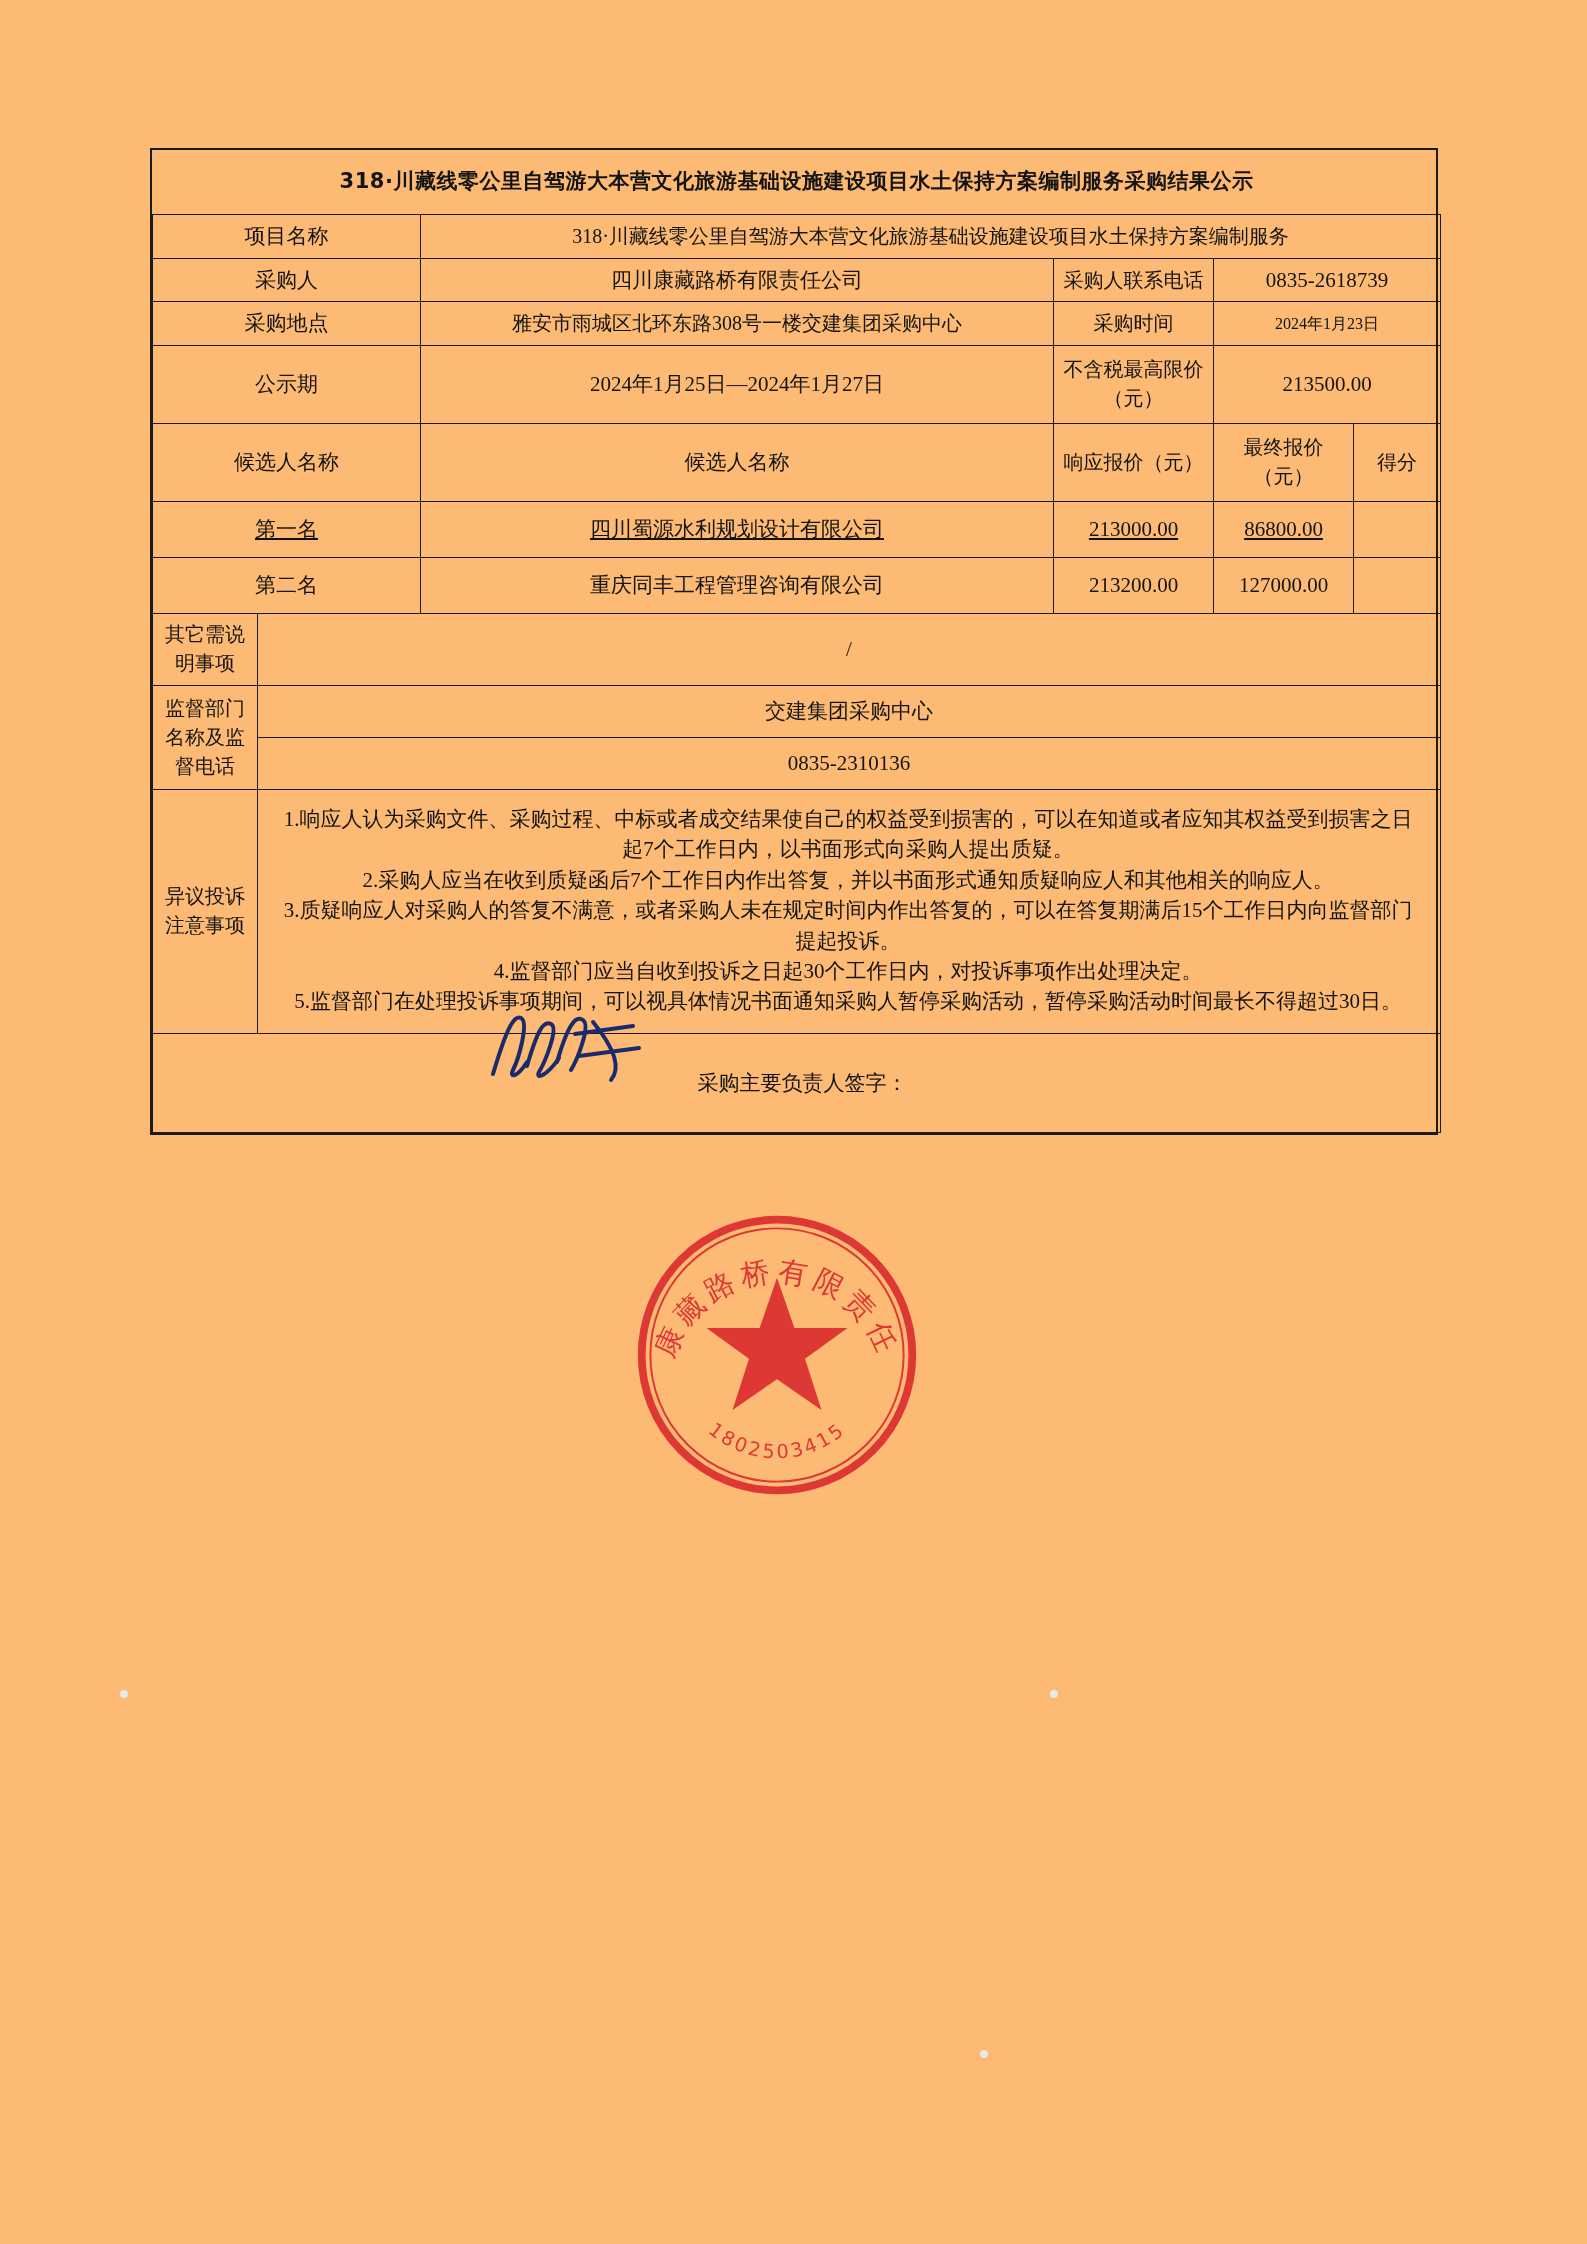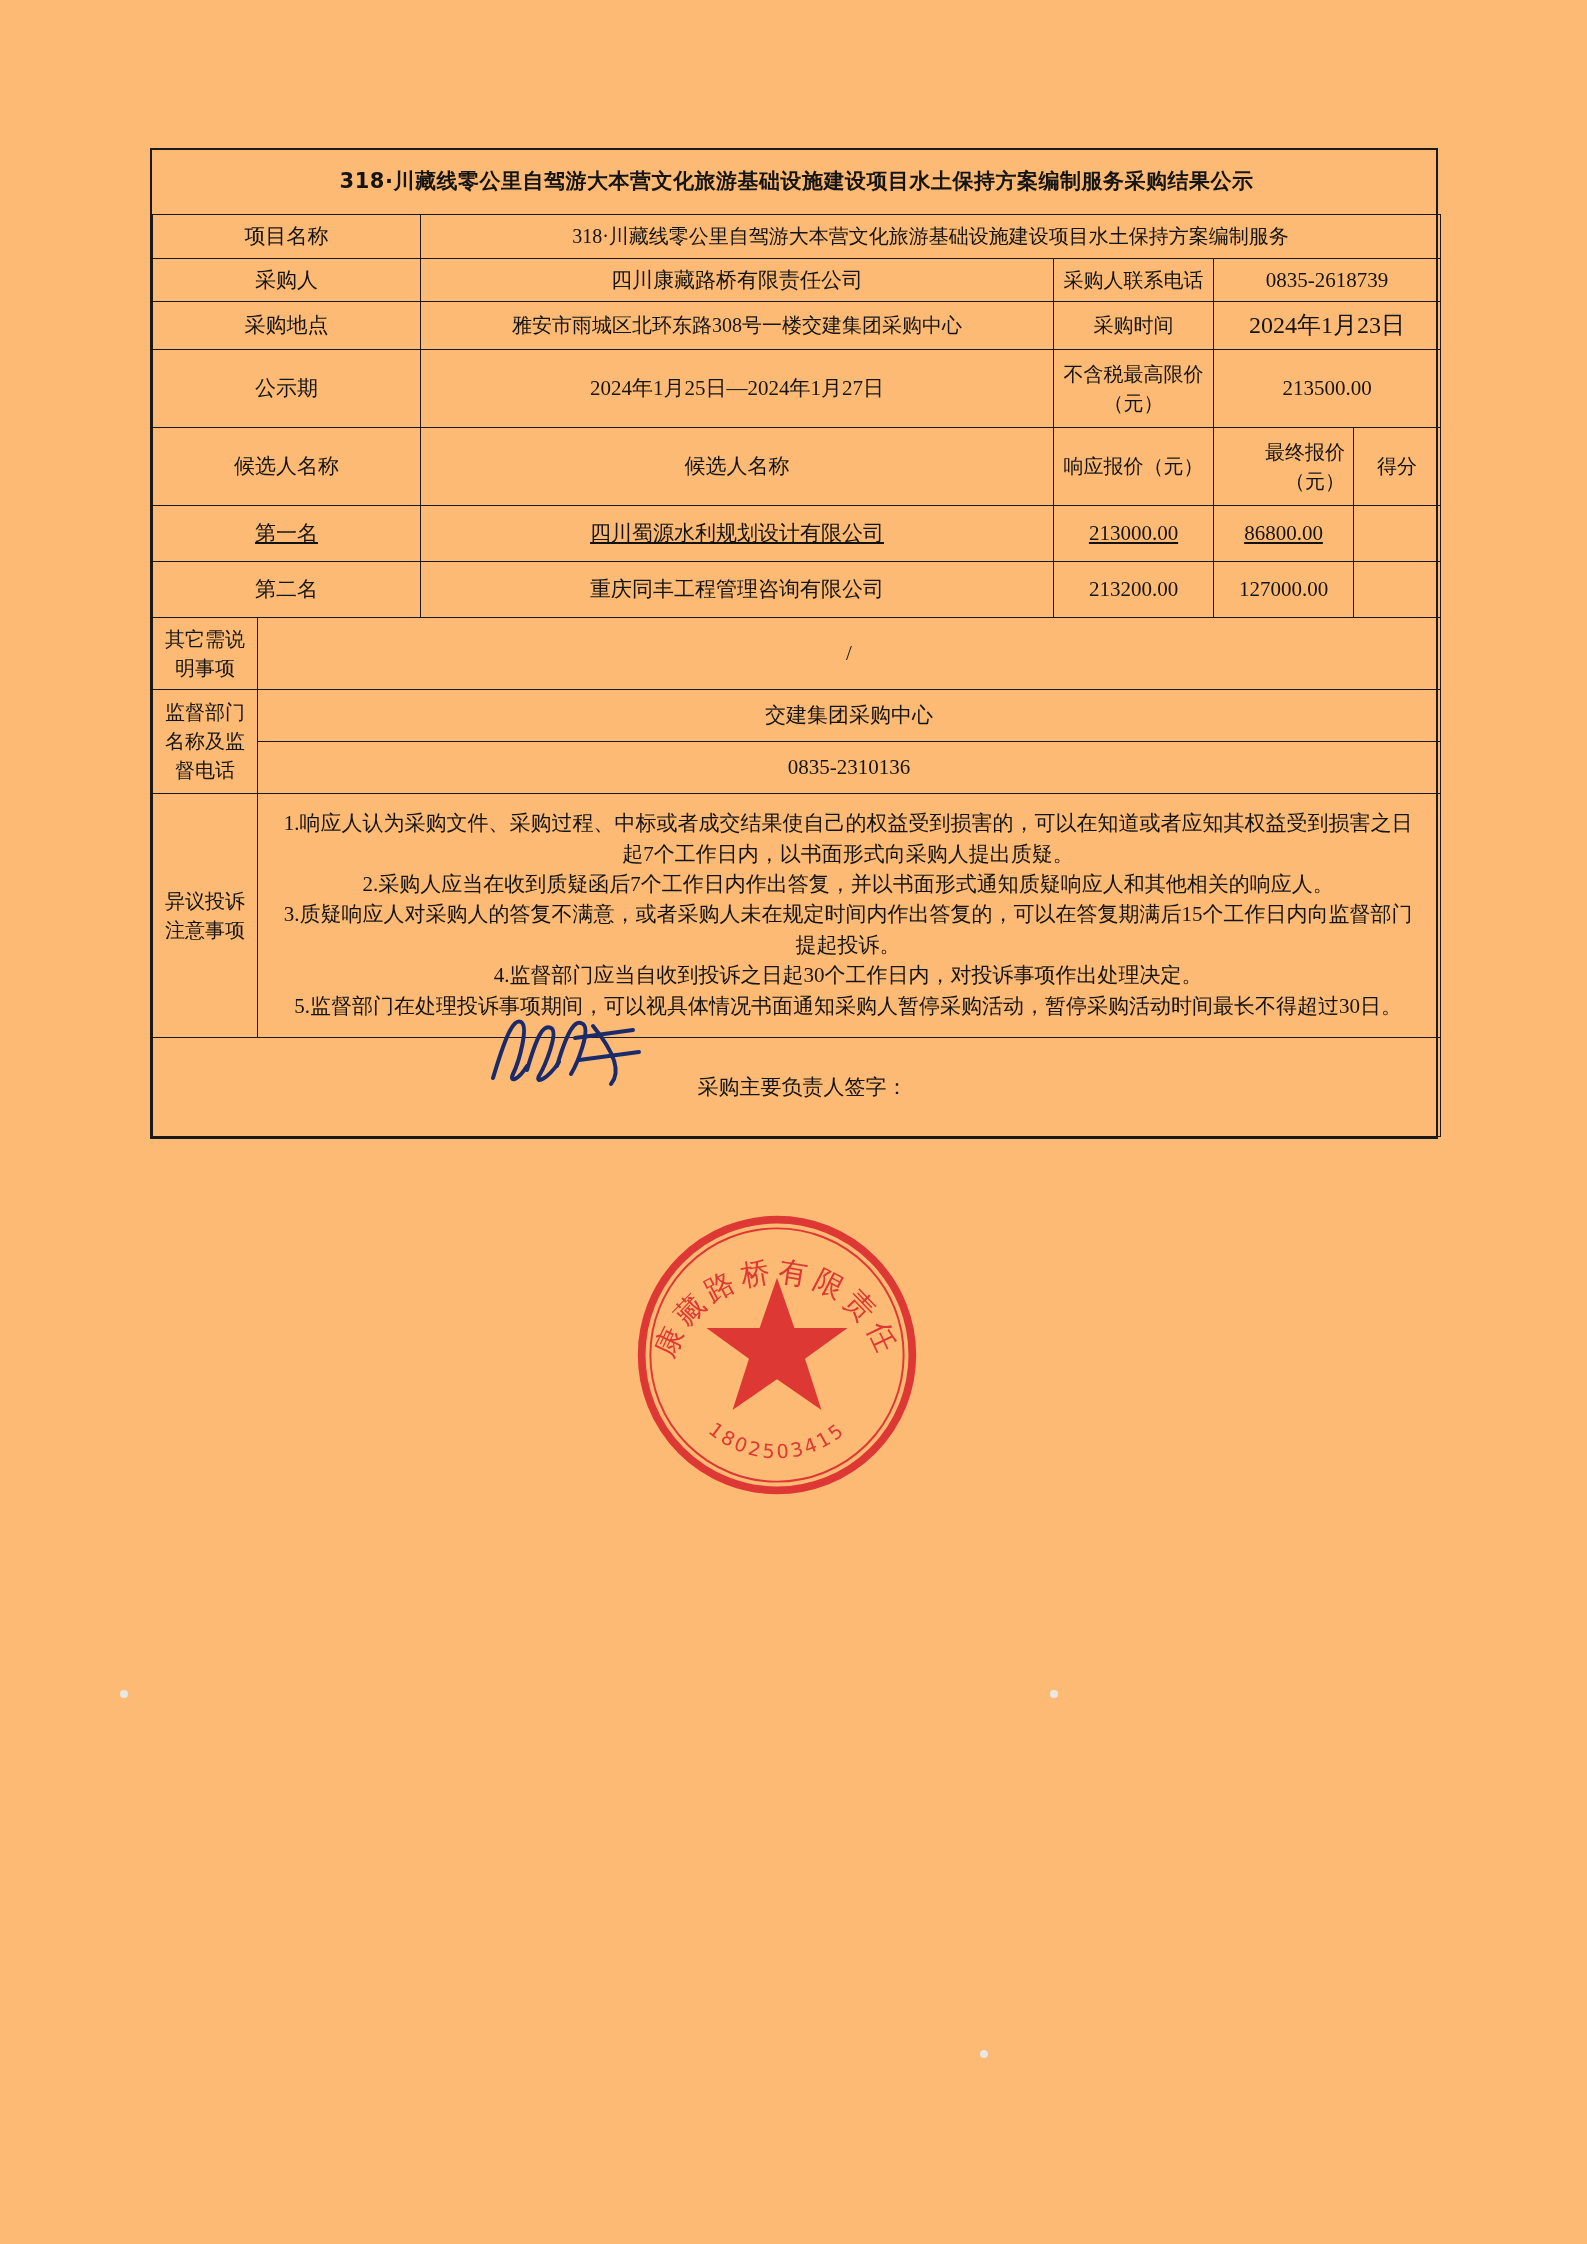--- a/index.html
+++ b/index.html
@@ -141,35 +141,35 @@
         <td colspan="2" class="label">采购人</td>
         <td colspan="2">四川康藏路桥有限责任公司</td>
         <td style="font-size:20px;">采购人联系电话</td>
         <td colspan="2">0835-2618739</td>
       </tr>
 
       <tr>
         <td colspan="2" class="label">采购地点</td>
         <td colspan="2" style="font-size:20px;padding-left:8px;">雅安市雨城区北环东路308号一楼交建集团采购中心</td>
         <td style="font-size:20px;">采购时间</td>
-        <td colspan="2" style="font-size:24px;">2024年1月23日</td>
+        <td colspan="2" style="font-size:16px;">2024年1月23日</td>
       </tr>
 
       <tr style="height:78px;">
         <td colspan="2" class="label">公示期</td>
         <td colspan="2">2024年1月25日—2024年1月27日</td>
         <td style="font-size:20px;">不含税最高限价（元）</td>
         <td colspan="2">213500.00</td>
       </tr>
 
       <tr style="height:78px;">
         <td colspan="2" class="label">候选人名称</td>
         <td colspan="2">候选人名称</td>
         <td style="font-size:20px;">响应报价（元）</td>
-        <td style="font-size:20px;text-align:right;">最终报价（元）</td>
+        <td style="font-size:20px;">最终报价（元）</td>
         <td style="font-size:20px;">得分</td>
       </tr>
 
       <tr style="height:56px;text-decoration:underline;">
         <td colspan="2">第一名</td>
         <td colspan="2">四川蜀源水利规划设计有限公司</td>
         <td>213000.00</td>
         <td>86800.00</td>
         <td></td>
       </tr>

